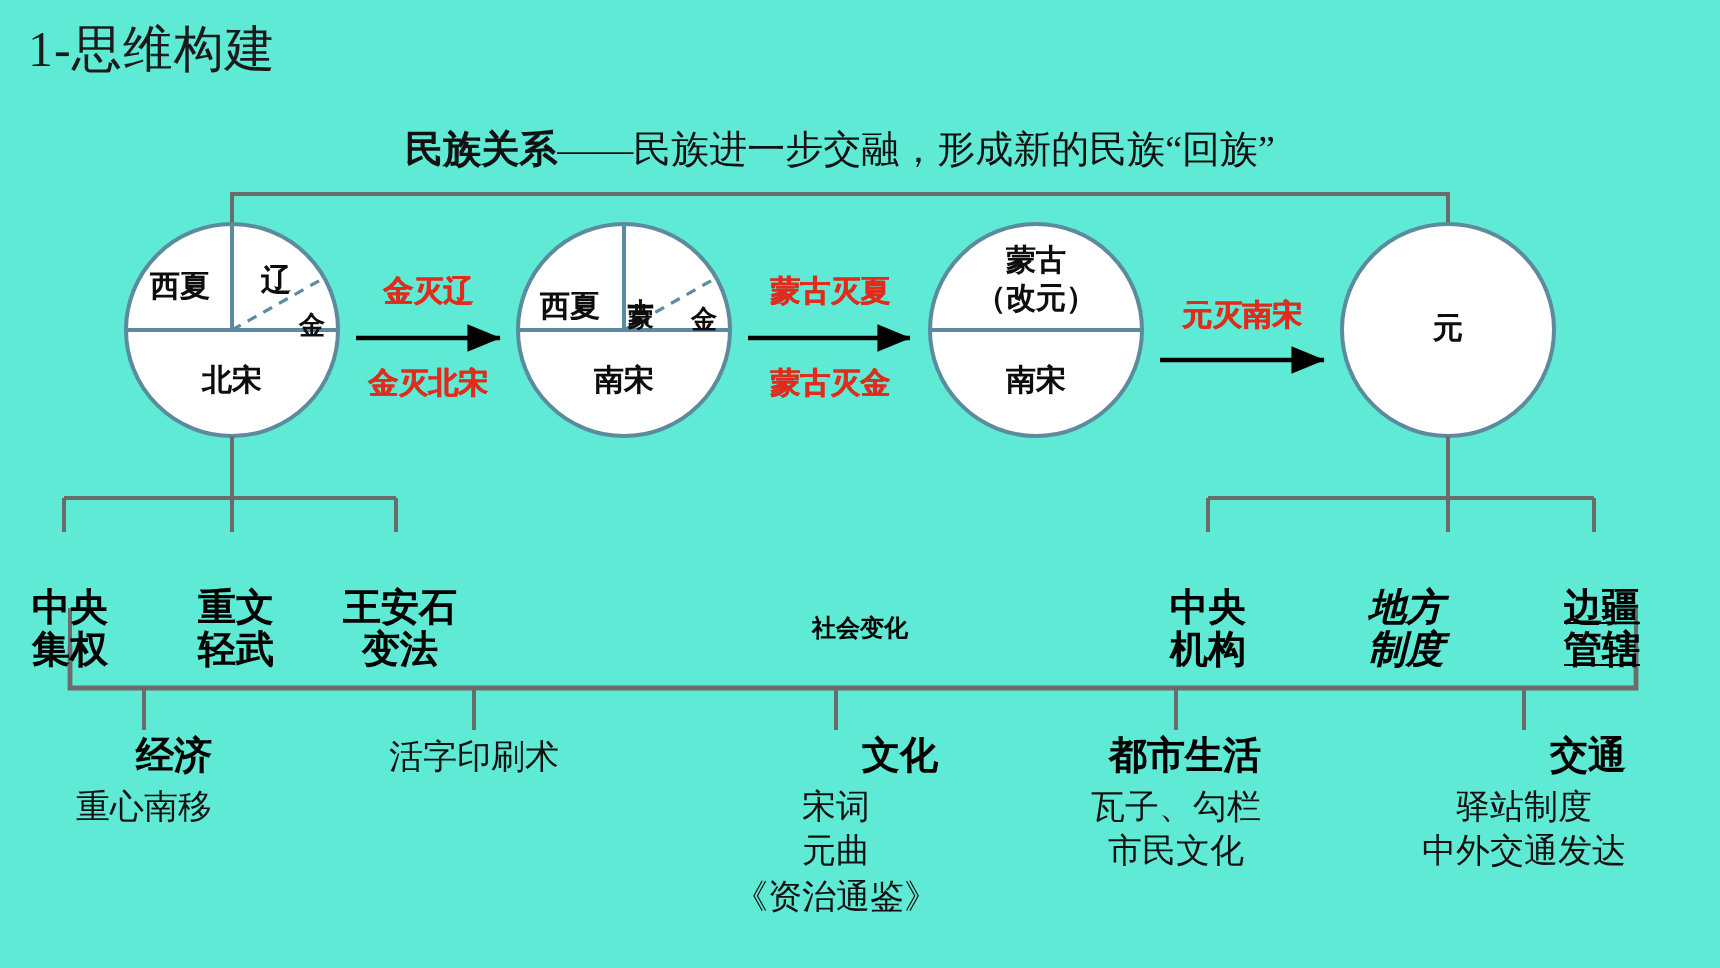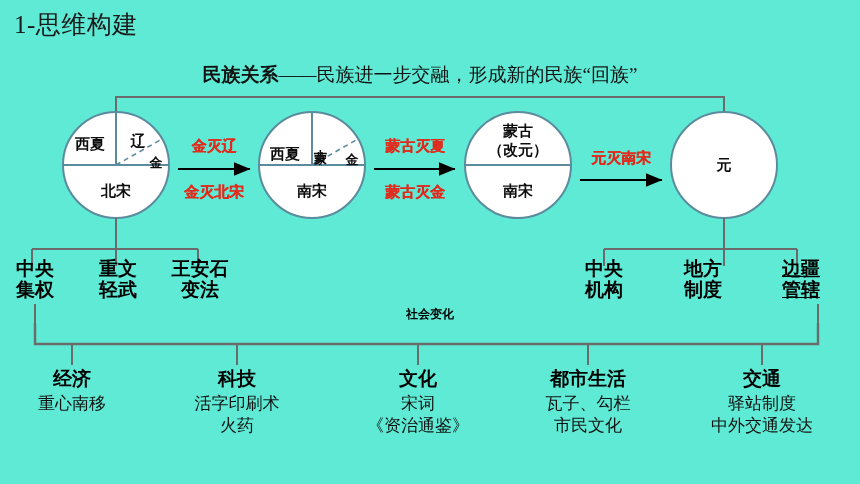--- a/index.html
+++ b/index.html
@@ -89,20 +89,21 @@
   .branch {
     position: absolute;
     transform: translateX(-50%);
     text-align: center;
     white-space: nowrap;
     font-family: "Liberation Sans", "DejaVu Sans", sans-serif;
     font-size: 19px;
     font-weight: bold;
     line-height: 1.12;
     color: #000000;
+    margin-top: 36px;
   }
 
   
   #society-heading {
     left: 430px;
     top: 306px;
     transform: translateX(-50%);
     font-family: "Liberation Sans", "DejaVu Sans", sans-serif;
     font-size: 12px;
     font-weight: bold;
@@ -117,20 +118,21 @@
     text-align: center;
     white-space: nowrap;
   }
   .col .col-title {
     font-family: Liberation Sans, sans-serif;
     font-size: 19px;
     font-weight: bold;
     color: #000000;
     line-height: 1.2;
     margin-bottom: 2px;
+    text-align: right;
   }
   .col .col-item {
     font-family: "Liberation Serif", "DejaVu Serif", serif;
     font-size: 17px;
     color: #111111;
     line-height: 1.32;
   }
 </style>
 </head>
 <body>
@@ -249,45 +251,44 @@
   </div>
   <div class="branch" style="left:200px; top:258px;">
     <div>王安石</div>
     <div>变法</div>
   </div>
 
   <div class="branch" style="left:604px; top:258px;">
     <div>中央</div>
     <div>机构</div>
   </div>
-  <div class="branch" style="left:703px; top:258px;">
+  <div class="branch" style="left:703px; top:258px;font-style:italic;">
     <div>地方</div>
     <div>制度</div>
   </div>
   <div class="branch" style="left:801px; top:258px;text-decoration:underline;">
     <div>边疆</div>
     <div>管辖</div>
   </div>
 
   <div class="abs" id="society-heading">社会变化</div>
 
   <div class="col" style="left:72px; top:368px;">
     <div class="col-title">经济</div>
     <div class="col-item">重心南移</div>
   </div>
 
   <div class="col" style="left:237px; top:368px;">
-    <div class="col-title">科技</div>
     <div class="col-item">活字印刷术</div>
-    <div class="col-item">火药</div>
   </div>
 
   <div class="col" style="left:418px; top:368px;">
     <div class="col-title">文化</div>
     <div class="col-item">宋词</div>
+    <div class="col-item">元曲</div>
     <div class="col-item">《资治通鉴》</div>
   </div>
 
   <div class="col" style="left:588px; top:368px;">
     <div class="col-title">都市生活</div>
     <div class="col-item">瓦子、勾栏</div>
     <div class="col-item">市民文化</div>
   </div>
 
   <div class="col" style="left:762px; top:368px;">

